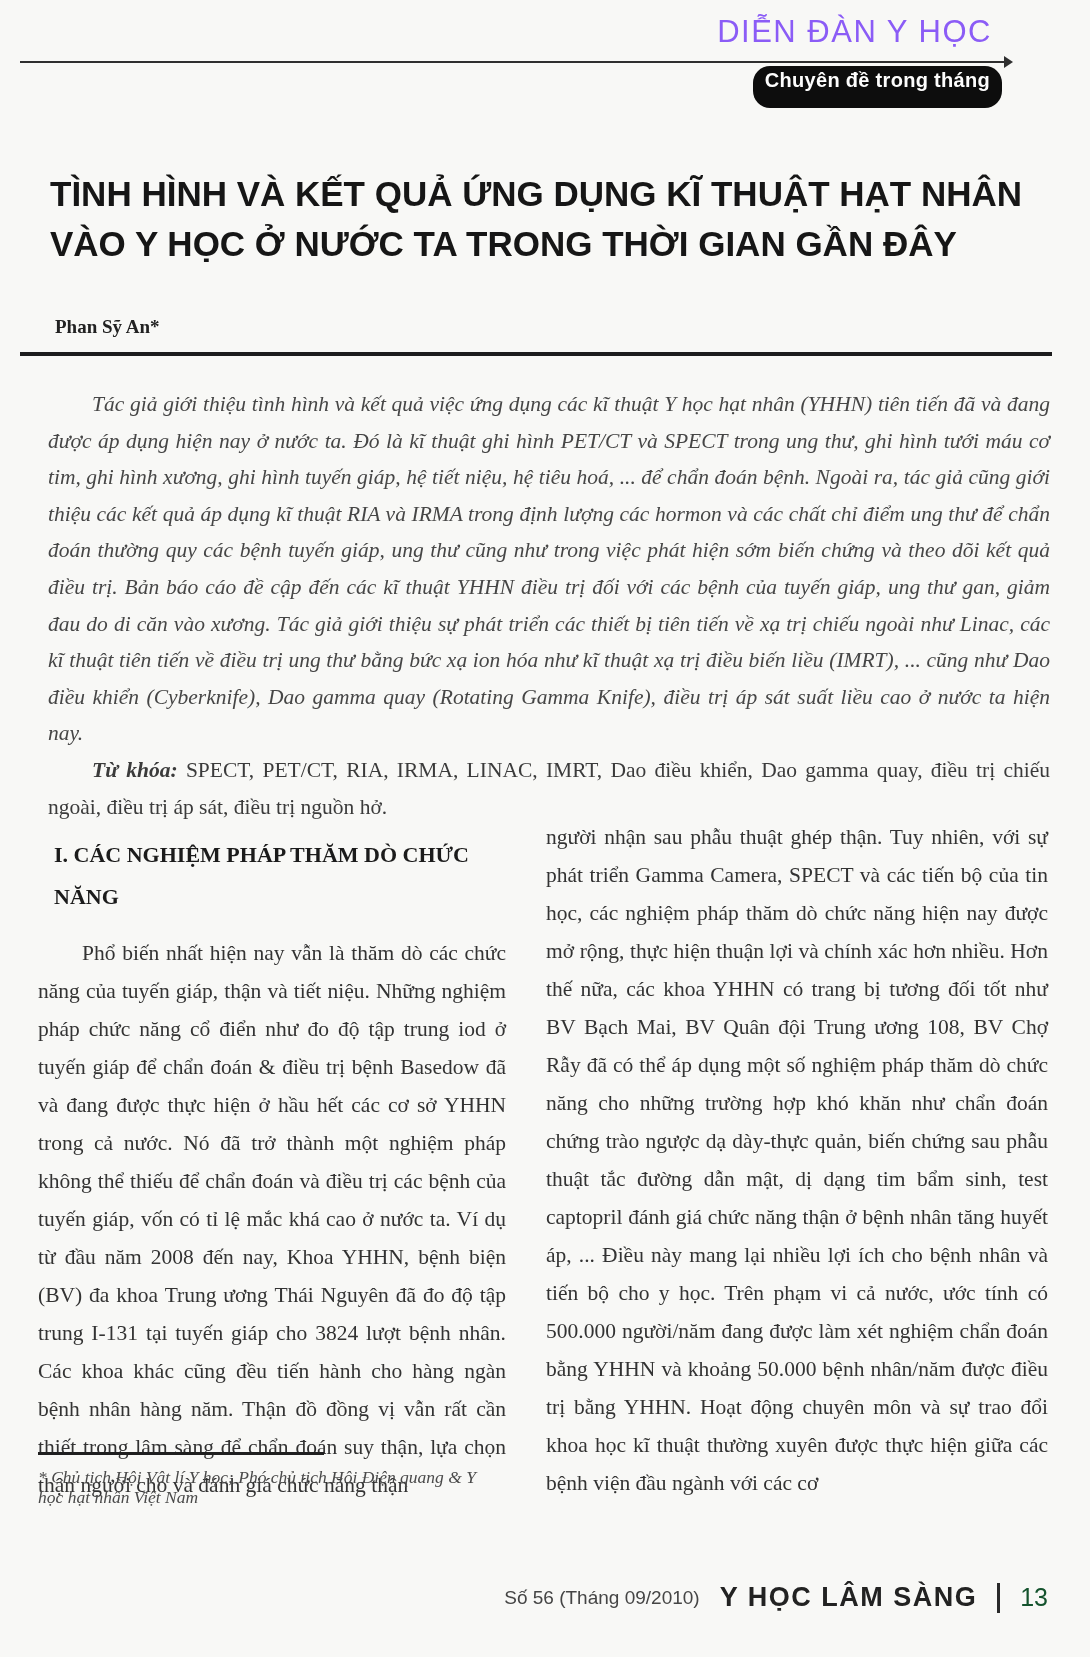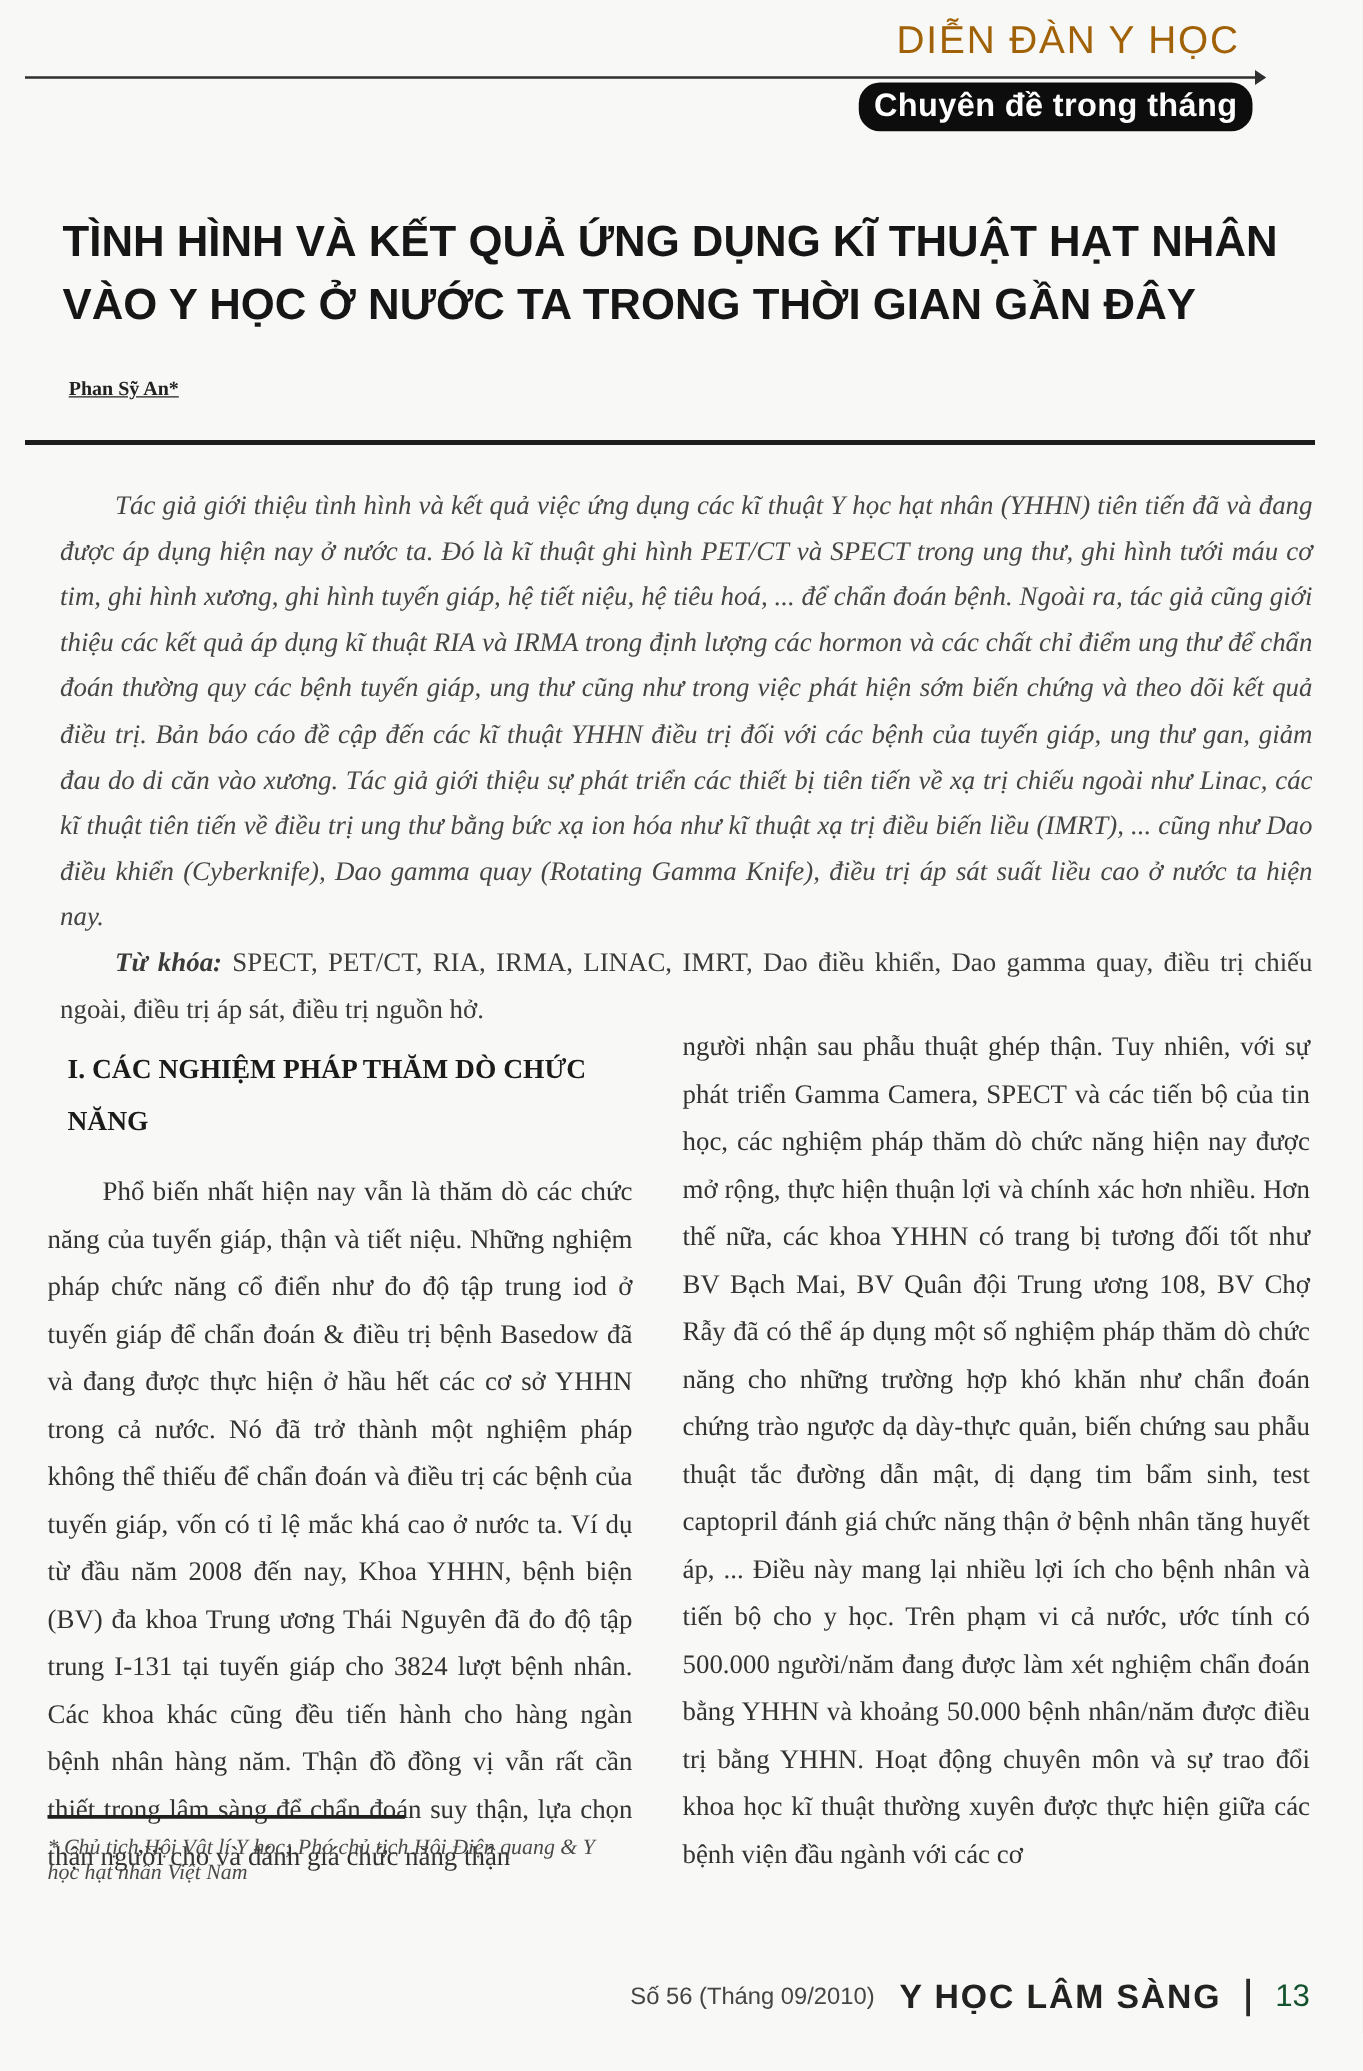--- a/index.html
+++ b/index.html
@@ -13,52 +13,52 @@
     width:1090px;height:1657px;
     background:#f8f8f6;
     overflow:hidden;
     color:#2e2e2e;
   }
   
   .masthead{
     position:absolute; top:14px; right:98px;
     font-family:"Liberation Sans", sans-serif;
     font-size:31px; letter-spacing:1.5px;
-    color:#a16207; font-weight:400;
+    color:#8b5cf6; font-weight:400;
   }
   .header-rule{
     position:absolute; top:61px; left:20px;
     width:988px; height:2px; background:#2f2f2f;
   }
   .header-rule-arrow{
     position:absolute; top:56px; left:1004px;
     width:0;height:0;
     border-left:9px solid #2f2f2f;
     border-top:6px solid transparent;
     border-bottom:6px solid transparent;
   }
   .badge{
     position:absolute; top:66px; right:88px;
     background:#0d0d0d; color:#fdfdfd;
     font-family:"Liberation Sans", sans-serif;
-    font-weight:bold; font-size:26px;
-    padding:3px 12px 5px 12px;
+    font-weight:bold; font-size:20px;
+    padding:3px 12px 16px 12px;
     letter-spacing:0.3px;
     border-radius:17px;
   }
   
   .title{
     position:absolute; top:146px; left:50px; right:50px;
     font-family:"Liberation Sans", sans-serif;
     font-weight:bold; font-size:35px; line-height:50px;
     color:#161616; letter-spacing:0px;
   }
   .author{
-    position:absolute; top:303px; left:55px;
-    font-size:16px; font-weight:600; color:#222;text-decoration:underline;
+    position:absolute; top:316px; left:55px;
+    font-size:19px; font-weight:600; color:#222;
   }
   .thick-rule{
     position:absolute; top:352px; left:20px;
     width:1032px; height:4px; background:#1d1d1d;
   }
   
   .abstract-block{
     position:absolute; top:386px; left:48px; width:1002px;
     font-size:21.5px; line-height:36.6px;
     text-align:justify; color:#464646;

